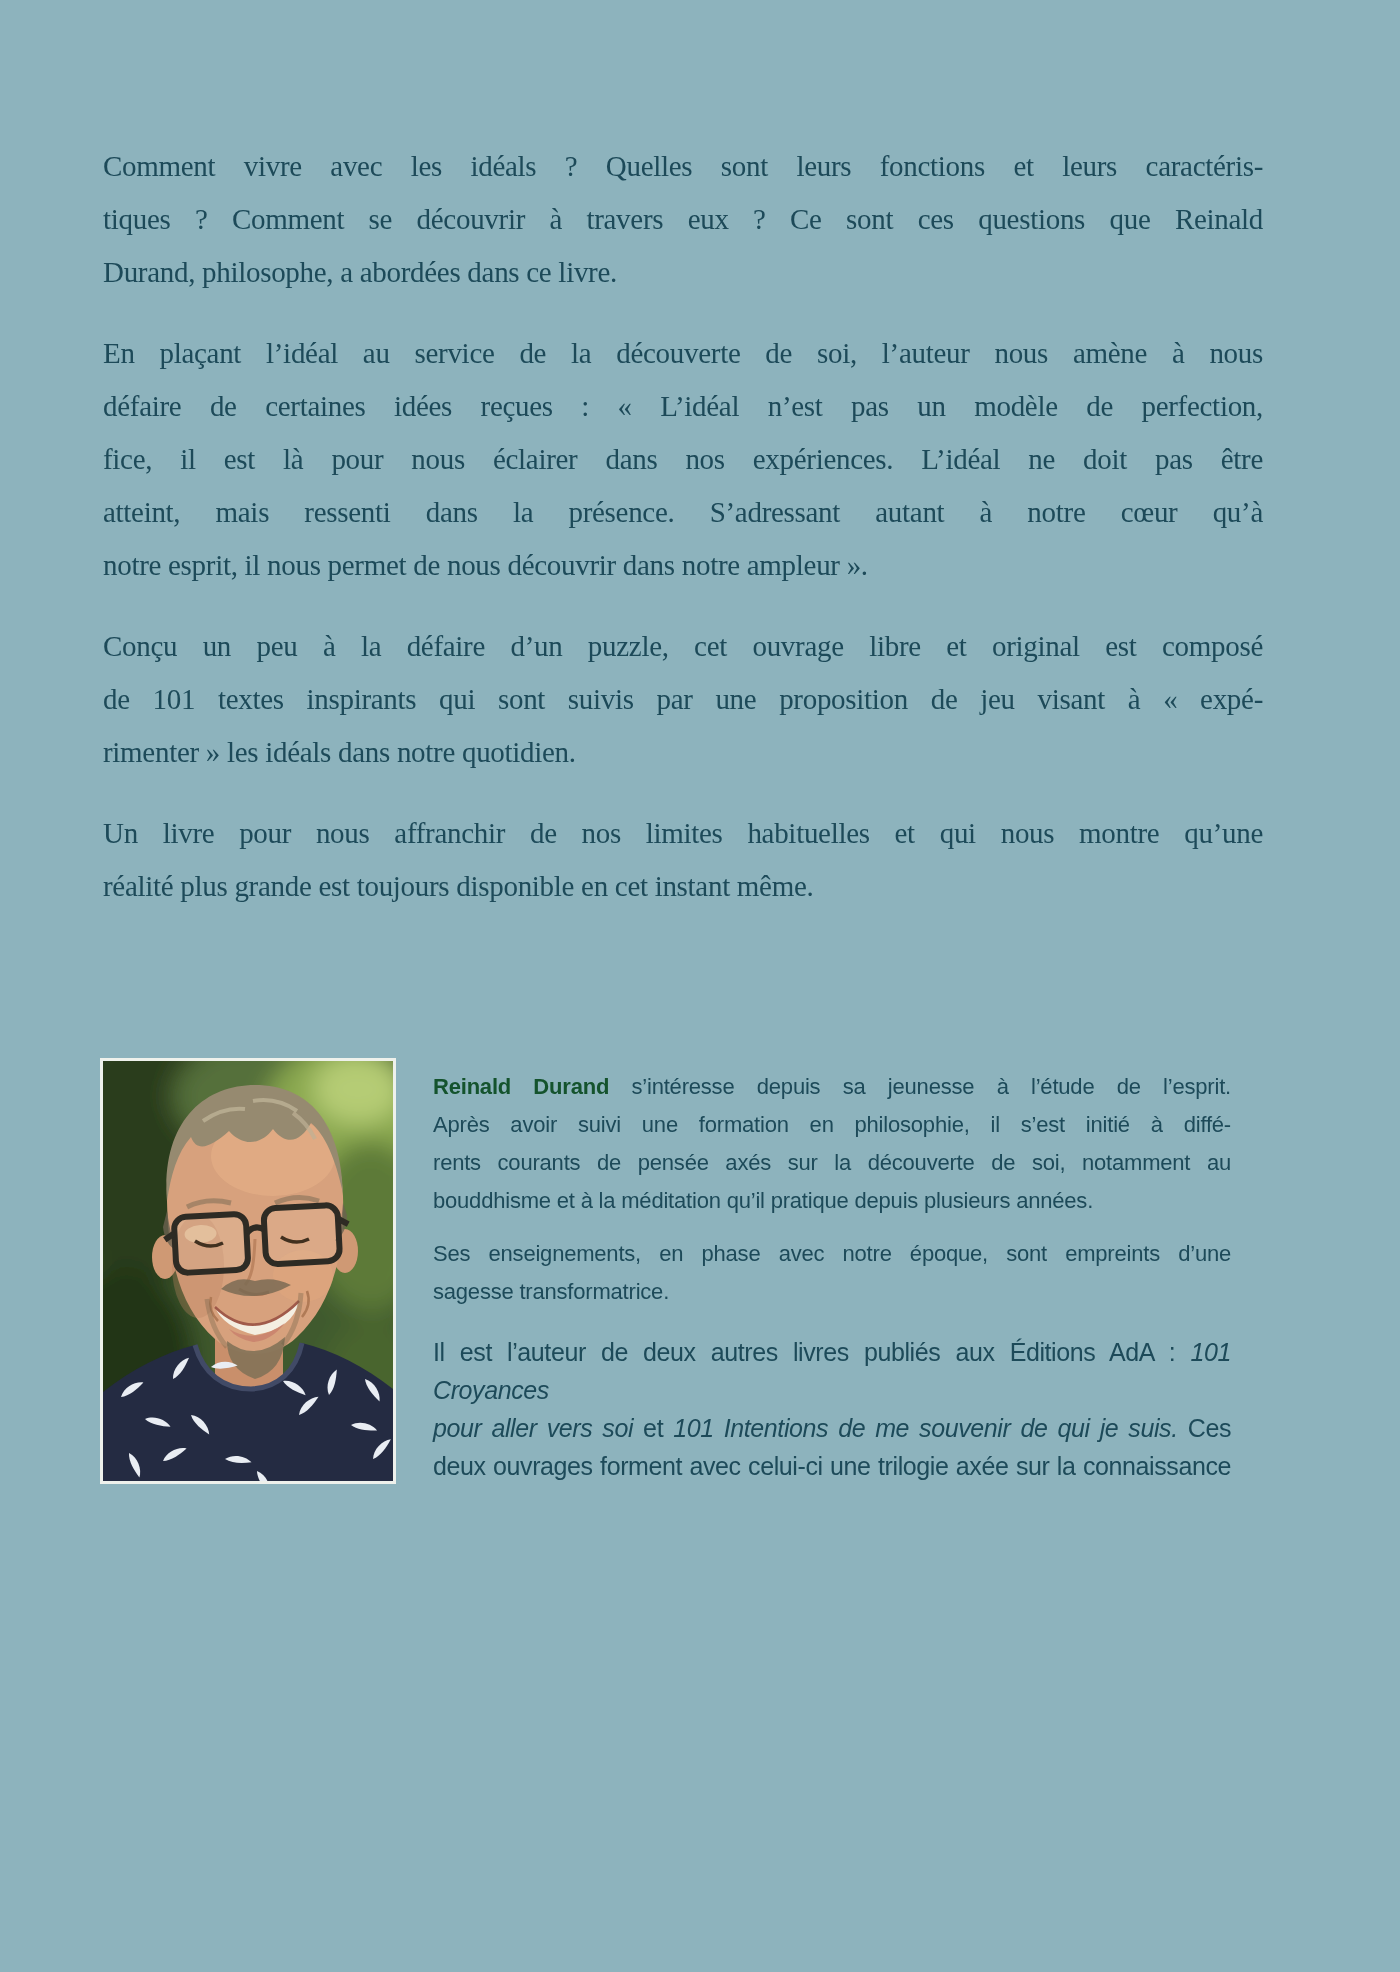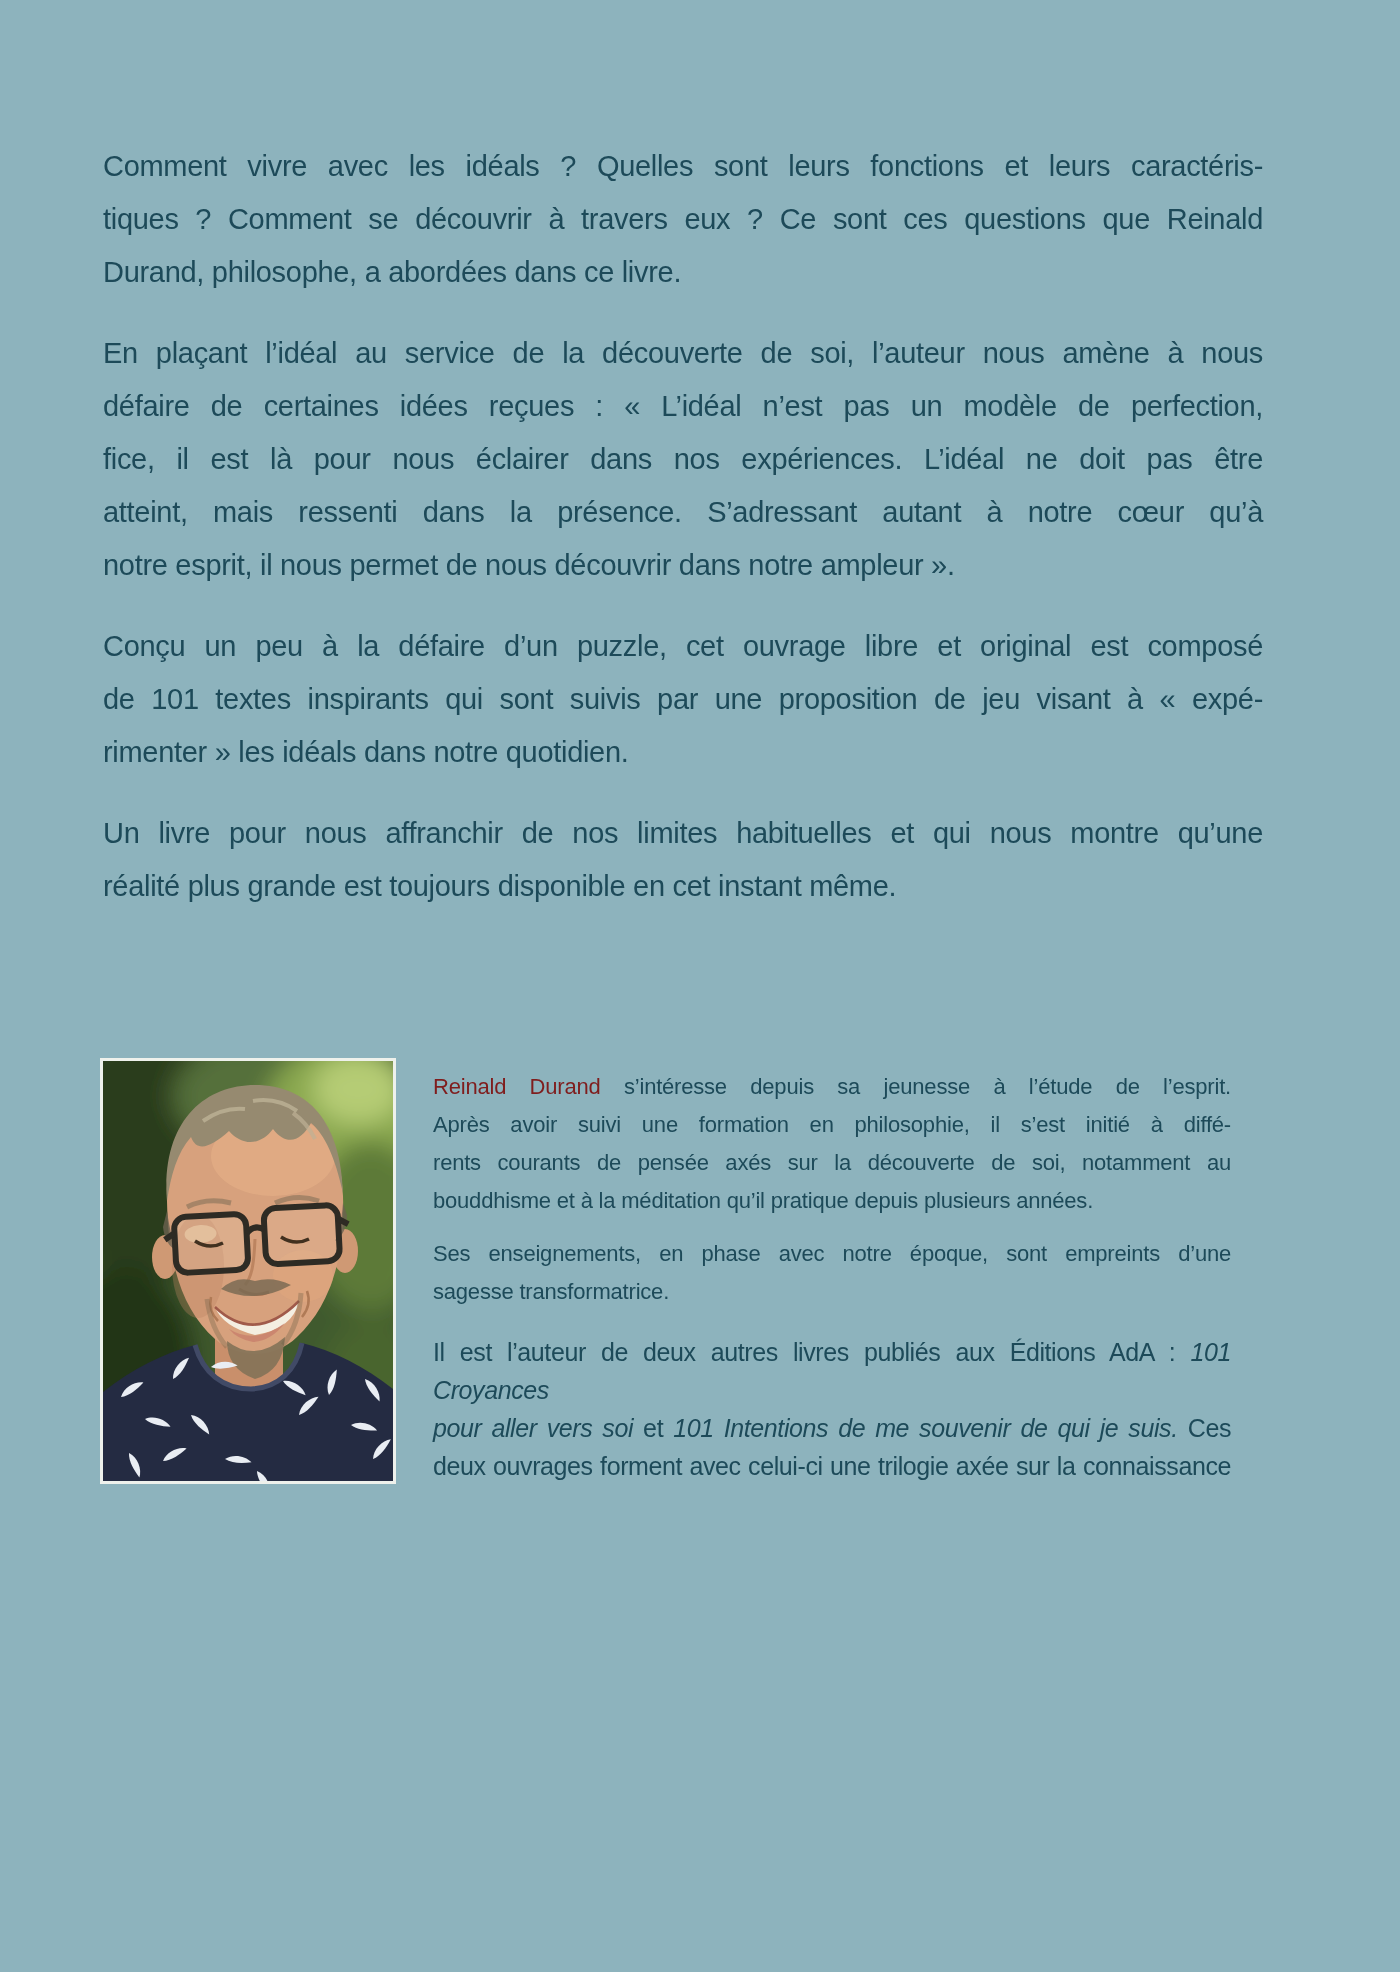--- a/index.html
+++ b/index.html
@@ -12,20 +12,21 @@
   }
   .cover { position: absolute; inset: 0; }
 
   
   .body-text {
     position: absolute;
     left: 103px; top: 140px; width: 1160px;
     color: #1d4a59;
     font-size: 29px;
     letter-spacing: -0.3px;
+    font-family: Liberation Serif, serif;
   }
   .para { margin: 0 0 28px 0; }
   .jline {
     line-height: 53px;
     text-align: justify;
     text-align-last: justify;
     -moz-text-align-last: justify;
   }
   .jline.jline-last { text-align-last: left; -moz-text-align-last: left; }
 
@@ -46,21 +47,21 @@
     position: absolute;
     left: 433px; top: 1068px; width: 798px;
     color: #1d4a59;
     font-size: 22px;
     letter-spacing: -0.2px;
   }
   .bio .jline { line-height: 38px; }
   .bio .para { margin: 0 0 15px 0; }
   .bio .para.p2 { margin-bottom: 22px; }
   .bio .para.p3 { font-size: 25px; letter-spacing: -0.4px; }
-  .seg-name { font-weight: normal; color: #7f1d1d; }
+  .seg-name { font-weight: bold; color: #14532d; }
   .seg-italic { font-style: italic; }
 </style>
 </head>
 <body>
 
 <div class="cover">
 
   <main class="body-text">
     <div class="para">
         <div class="jline">Comment vivre avec les idéals ? Quelles sont leurs fonctions et leurs caractéris-</div>

